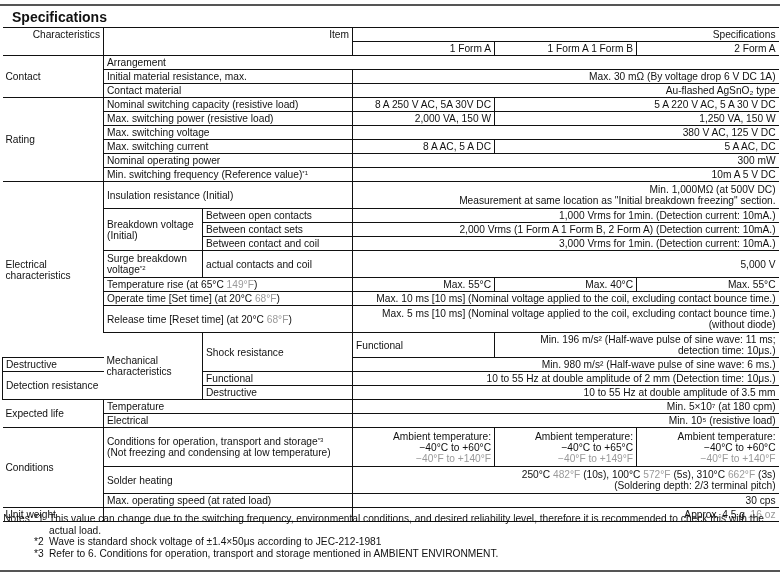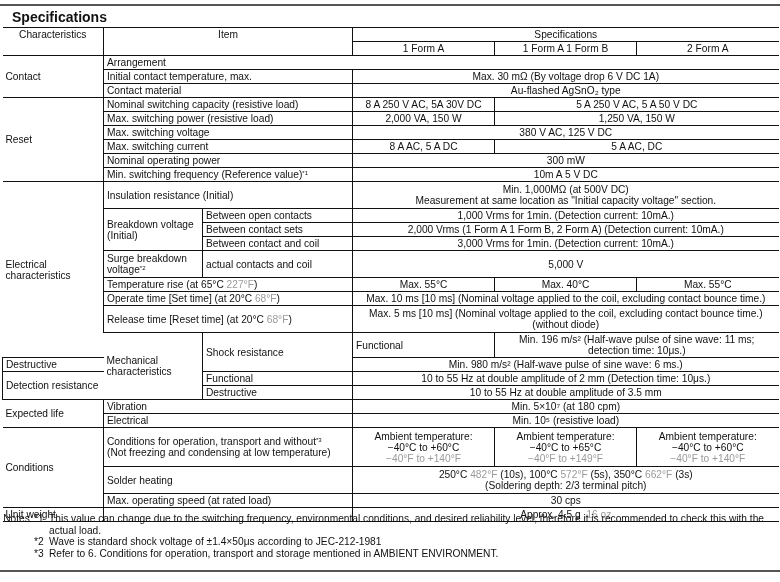--- a/index.html
+++ b/index.html
@@ -3,21 +3,21 @@
 <meta charset="utf-8">
 <style>
   html, body { margin: 0; padding: 0; background: #ffffff; }
   body { width: 780px; height: 582px; position: relative; overflow: hidden;
          font-family: "Liberation Sans", sans-serif; color: #111; }
   .topline { position: absolute; left: 0; top: 4px; width: 780px; height: 2px; background: #555; }
   .title { position: absolute; left: 12px; top: 9px; font-size: 14px; font-weight: bold; color: #111; }
   table.spec { position: absolute; left: 2px; top: 27px; width: 776px; border-collapse: collapse;
                font-size: 10.2px; line-height: 11px; table-layout: fixed; }
   table.spec td { border-top: 1px solid #111; border-bottom: 1px solid #111; padding: 1px 3px; vertical-align: middle; }
-  table.spec td.c { text-align: center; }
+  table.spec td.c { text-align: right; }
   table.spec td.vl { border-left: 1px solid #111; }
   table.spec tr.h1 td { height: 11px; }
   table.spec tr.r td { height: 11px; }
   table.spec tr.r2 td { height: 24px; }
   table.spec tr.r3 td { height: 36px; }
   .grey { color: #9a9a9a; }
   sup { font-size: 6px; vertical-align: 3px; line-height: 0; }
   .notes { position: absolute; left: 2px; top: 513px; width: 776px; font-size: 10.2px; line-height: 11.6px; }
   .note-row { display: flex; }
   .note-lead { width: 32px; flex: none; text-align: center; }
@@ -52,33 +52,33 @@
     <td class="c vl">1 Form A 1 Form B</td>
     <td class="c vl">2 Form A</td>
   </tr>
 
   <tr class="r">
     <td rowspan="3">Contact</td>
     <td class="vl" colspan="2" style="border-top:none">Arrangement</td>
 
   </tr>
   <tr class="r">
-    <td class="vl" colspan="2">Initial contact temperature, max.</td>
+    <td class="vl" colspan="2">Initial material resistance, max.</td>
     <td class="c vl" colspan="3">Max. 30 mΩ (By voltage drop 6 V DC 1A)</td>
   </tr>
   <tr class="r">
     <td class="vl" colspan="2">Contact material</td>
     <td class="c vl" colspan="3">Au-flashed AgSnO₂ type</td>
   </tr>
 
   <tr class="r">
-    <td rowspan="6">Reset</td>
+    <td rowspan="6">Rating</td>
     <td class="vl" colspan="2">Nominal switching capacity (resistive load)</td>
     <td class="c vl">8 A 250 V AC, 5A 30V DC</td>
-    <td class="c vl" colspan="2">5 A 250 V AC, 5 A 50 V DC</td>
+    <td class="c vl" colspan="2">5 A 220 V AC, 5 A 30 V DC</td>
   </tr>
   <tr class="r">
     <td class="vl" colspan="2">Max. switching power (resistive load)</td>
     <td class="c vl">2,000 VA, 150 W</td>
     <td class="c vl" colspan="2">1,250 VA, 150 W</td>
   </tr>
   <tr class="r">
     <td class="vl" colspan="2">Max. switching voltage</td>
     <td class="c vl" colspan="3">380 V AC, 125 V DC</td>
   </tr>
@@ -94,21 +94,21 @@
   <tr class="r">
     <td class="vl" colspan="2"><span>Min. switching frequency (Reference value)</span><sup>*1</sup></td>
     <td class="c vl" colspan="3">10m A 5 V DC</td>
   </tr>
 
   <tr class="r2">
     <td rowspan="9">Electrical characteristics</td>
     <td class="vl" colspan="2">Insulation resistance (Initial)</td>
     <td class="c vl" colspan="3">
           <div>Min. 1,000MΩ (at 500V DC)</div>
-          <div>Measurement at same location as "Initial capacity voltage" section.</div>
+          <div>Measurement at same location as "Initial breakdown freezing" section.</div>
         </td>
   </tr>
   <tr class="r">
     <td class="vl" rowspan="3">Breakdown voltage (Initial)</td>
     <td class="vl">Between open contacts</td>
     <td class="c vl" colspan="3">1,000 Vrms for 1min. (Detection current: 10mA.)</td>
   </tr>
   <tr class="r">
     <td class="vl">Between contact sets</td>
     <td class="c vl" colspan="3">2,000 Vrms (1 Form A 1 Form B, 2 Form A) (Detection current: 10mA.)</td>
@@ -116,21 +116,21 @@
   <tr class="r">
     <td class="vl">Between contact and coil</td>
     <td class="c vl" colspan="3">3,000 Vrms for 1min. (Detection current: 10mA.)</td>
   </tr>
   <tr class="r2">
     <td class="vl"><span>Surge breakdown voltage</span><sup>*2</sup></td>
     <td class="vl">actual contacts and coil</td>
     <td class="c vl" colspan="3">5,000 V</td>
   </tr>
   <tr class="r">
-    <td class="vl" colspan="2"><span>Temperature rise (at 65°C </span><span class="grey">227°F</span><span>)</span></td>
+    <td class="vl" colspan="2"><span>Temperature rise (at 65°C </span><span class="grey">149°F</span><span>)</span></td>
     <td class="c vl">Max. 55°C</td>
     <td class="c vl">Max. 40°C</td>
     <td class="c vl">Max. 55°C</td>
   </tr>
   <tr class="r">
     <td class="vl" colspan="2"><span>Operate time [Set time] (at 20°C </span><span class="grey">68°F</span><span>)</span></td>
     <td class="c vl" colspan="3">Max. 10 ms [10 ms] (Nominal voltage applied to the coil, excluding contact bounce time.)</td>
   </tr>
   <tr class="r2">
     <td class="vl" colspan="2"><span>Release time [Reset time] (at 20°C </span><span class="grey">68°F</span><span>)</span></td>
@@ -155,32 +155,32 @@
     <td class="vl">Functional</td>
     <td class="c vl" colspan="3">10 to 55 Hz at double amplitude of 2 mm (Detection time: 10μs.)</td>
   </tr>
   <tr class="r">
     <td class="vl">Destructive</td>
     <td class="c vl" colspan="3">10 to 55 Hz at double amplitude of 3.5 mm</td>
   </tr>
 
   <tr class="r">
     <td rowspan="2">Expected life</td>
-    <td class="vl" colspan="2">Vibration</td>
+    <td class="vl" colspan="2">Temperature</td>
     <td class="c vl" colspan="3">Min. 5×10⁷ (at 180 cpm)</td>
   </tr>
   <tr class="r">
     <td class="vl" colspan="2">Electrical</td>
     <td class="c vl" colspan="3">Min. 10⁵ (resistive load)</td>
   </tr>
 
   <tr class="r3">
     <td rowspan="3">Conditions</td>
     <td class="vl" colspan="2">
-          <div><span>Conditions for operation, transport and without</span><sup>*3</sup></div>
+          <div><span>Conditions for operation, transport and storage</span><sup>*3</sup></div>
           <div>(Not freezing and condensing at low temperature)</div>
         </td>
     <td class="c vl">
           <div>Ambient temperature:</div>
           <div>−40°C to +60°C</div>
           <div class="grey">−40°F to +140°F</div>
         </td>
     <td class="c vl">
           <div>Ambient temperature:</div>
           <div>−40°C to +65°C</div>
@@ -188,21 +188,21 @@
         </td>
     <td class="c vl">
           <div>Ambient temperature:</div>
           <div>−40°C to +60°C</div>
           <div class="grey">−40°F to +140°F</div>
         </td>
   </tr>
   <tr class="r2">
     <td class="vl" colspan="2">Solder heating</td>
     <td class="c vl" colspan="3">
-          <div><span>250°C </span><span class="grey">482°F</span><span> (10s), 100°C </span><span class="grey">572°F</span><span> (5s), 350°C </span><span class="grey">662°F</span><span> (3s)</span></div>
+          <div><span>250°C </span><span class="grey">482°F</span><span> (10s), 100°C </span><span class="grey">572°F</span><span> (5s), 310°C </span><span class="grey">662°F</span><span> (3s)</span></div>
           <div>(Soldering depth: 2/3 terminal pitch)</div>
         </td>
   </tr>
   <tr class="r">
     <td class="vl" colspan="2">Max. operating speed (at rated load)</td>
     <td class="c vl" colspan="3">30 cps</td>
   </tr>
 
   <tr class="r">
     <td>Unit weight</td>

